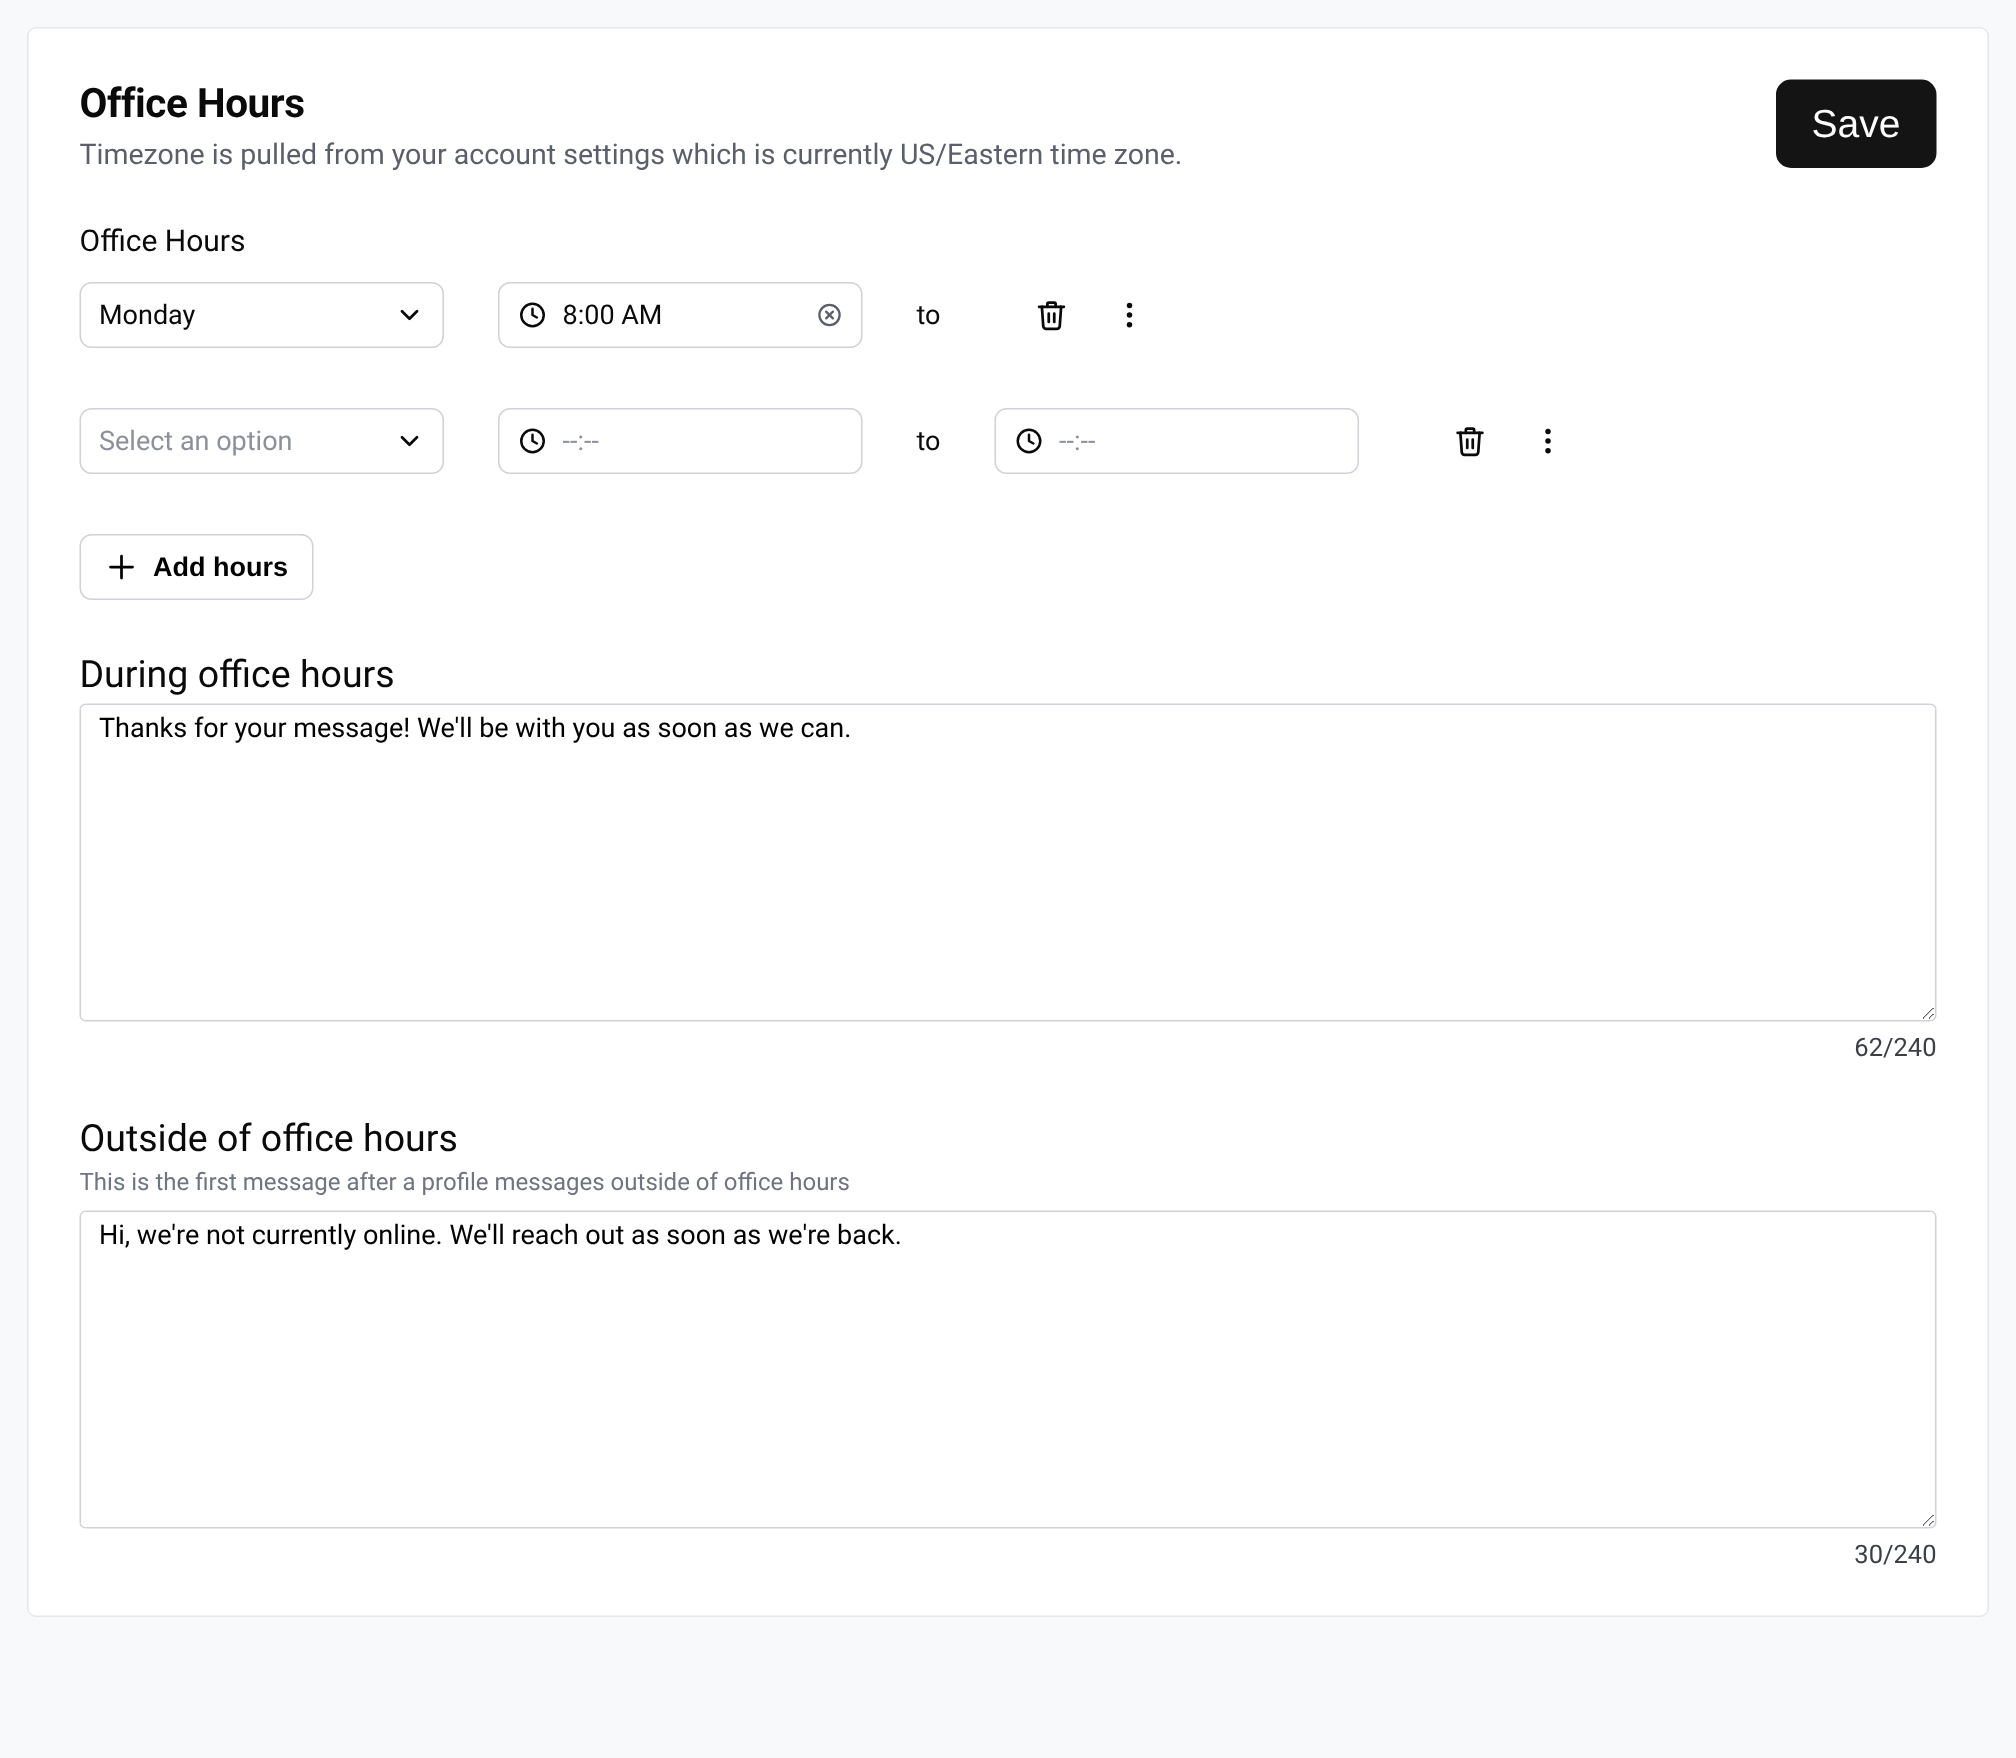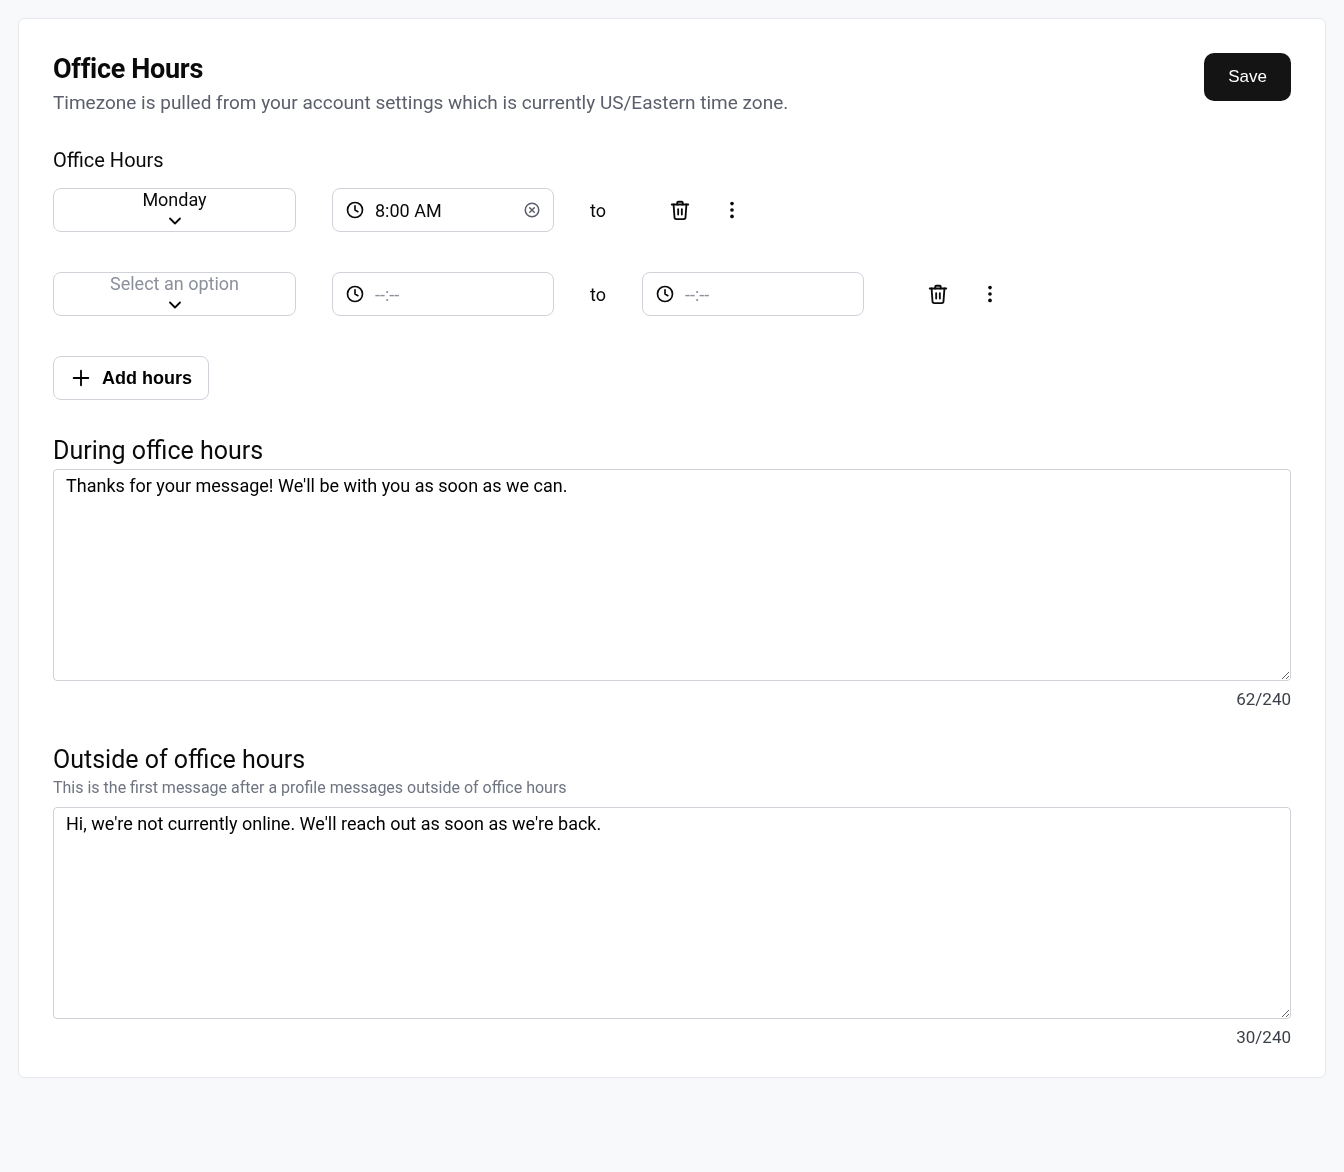--- a/index.html
+++ b/index.html
@@ -32,21 +32,21 @@
   }
   .card-header .subtitle {
     font-size: 19px;
     color: #5a5f6b;
   }
   .save-btn {
     background: #141414;
     color: #fff;
     border: none;
     border-radius: 10px;
-    font-size: 17px;
+    font-size: 26px;
     font-weight: 500;
     padding: 14px 24px;
     cursor: pointer;
   }
   .section-label {
     font-size: 20px;
     margin-bottom: 16px;
   }
   .hours-row {
     display: flex;
@@ -60,29 +60,28 @@
   }
   .select-wrap.placeholder .select-text { color: #8b909b; }
   .select-box {
     width: 100%;
     height: 44px;
     border: 1px solid #cfd2d9;
     border-radius: 8px;
     display: flex;
     align-items: center;
     justify-content: space-between;
-    padding: 0 12px;
+    padding: 10px 12px;
     font-size: 18px;
     cursor: pointer;
     background: #fff;
-    flex-direction: column;
   }
   .time-wrap {
     position: relative;
-    width: 222px;
+    width: 243px;
   }
   .time-box {
     width: 100%;
     height: 44px;
     border: 1px solid #cfd2d9;
     border-radius: 8px;
     display: flex;
     align-items: center;
     padding: 0 12px;
     gap: 10px;

